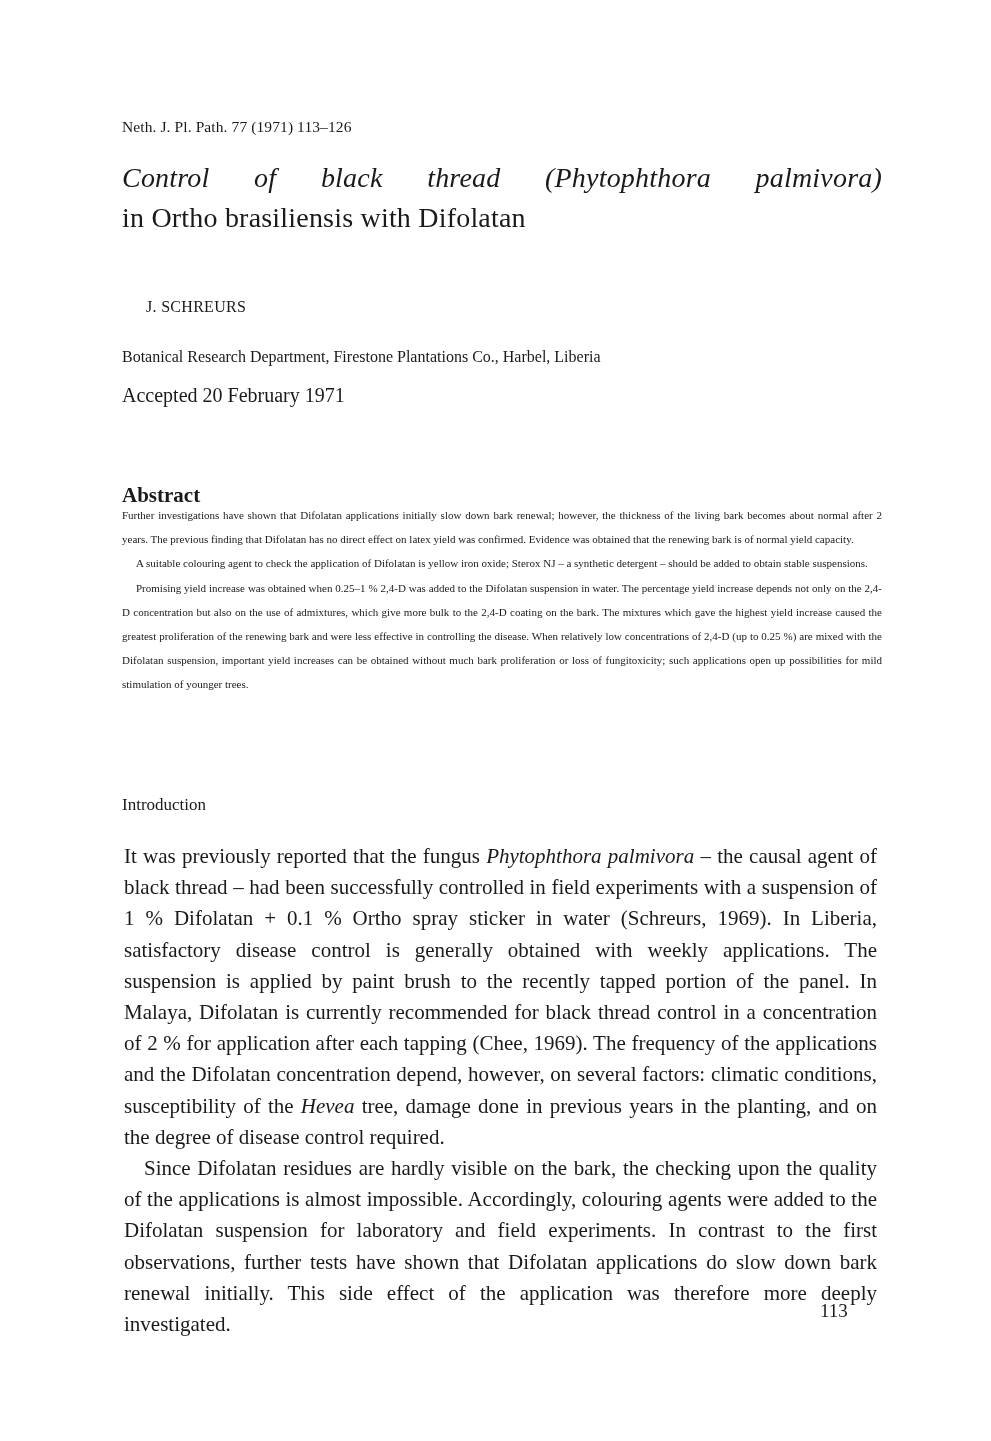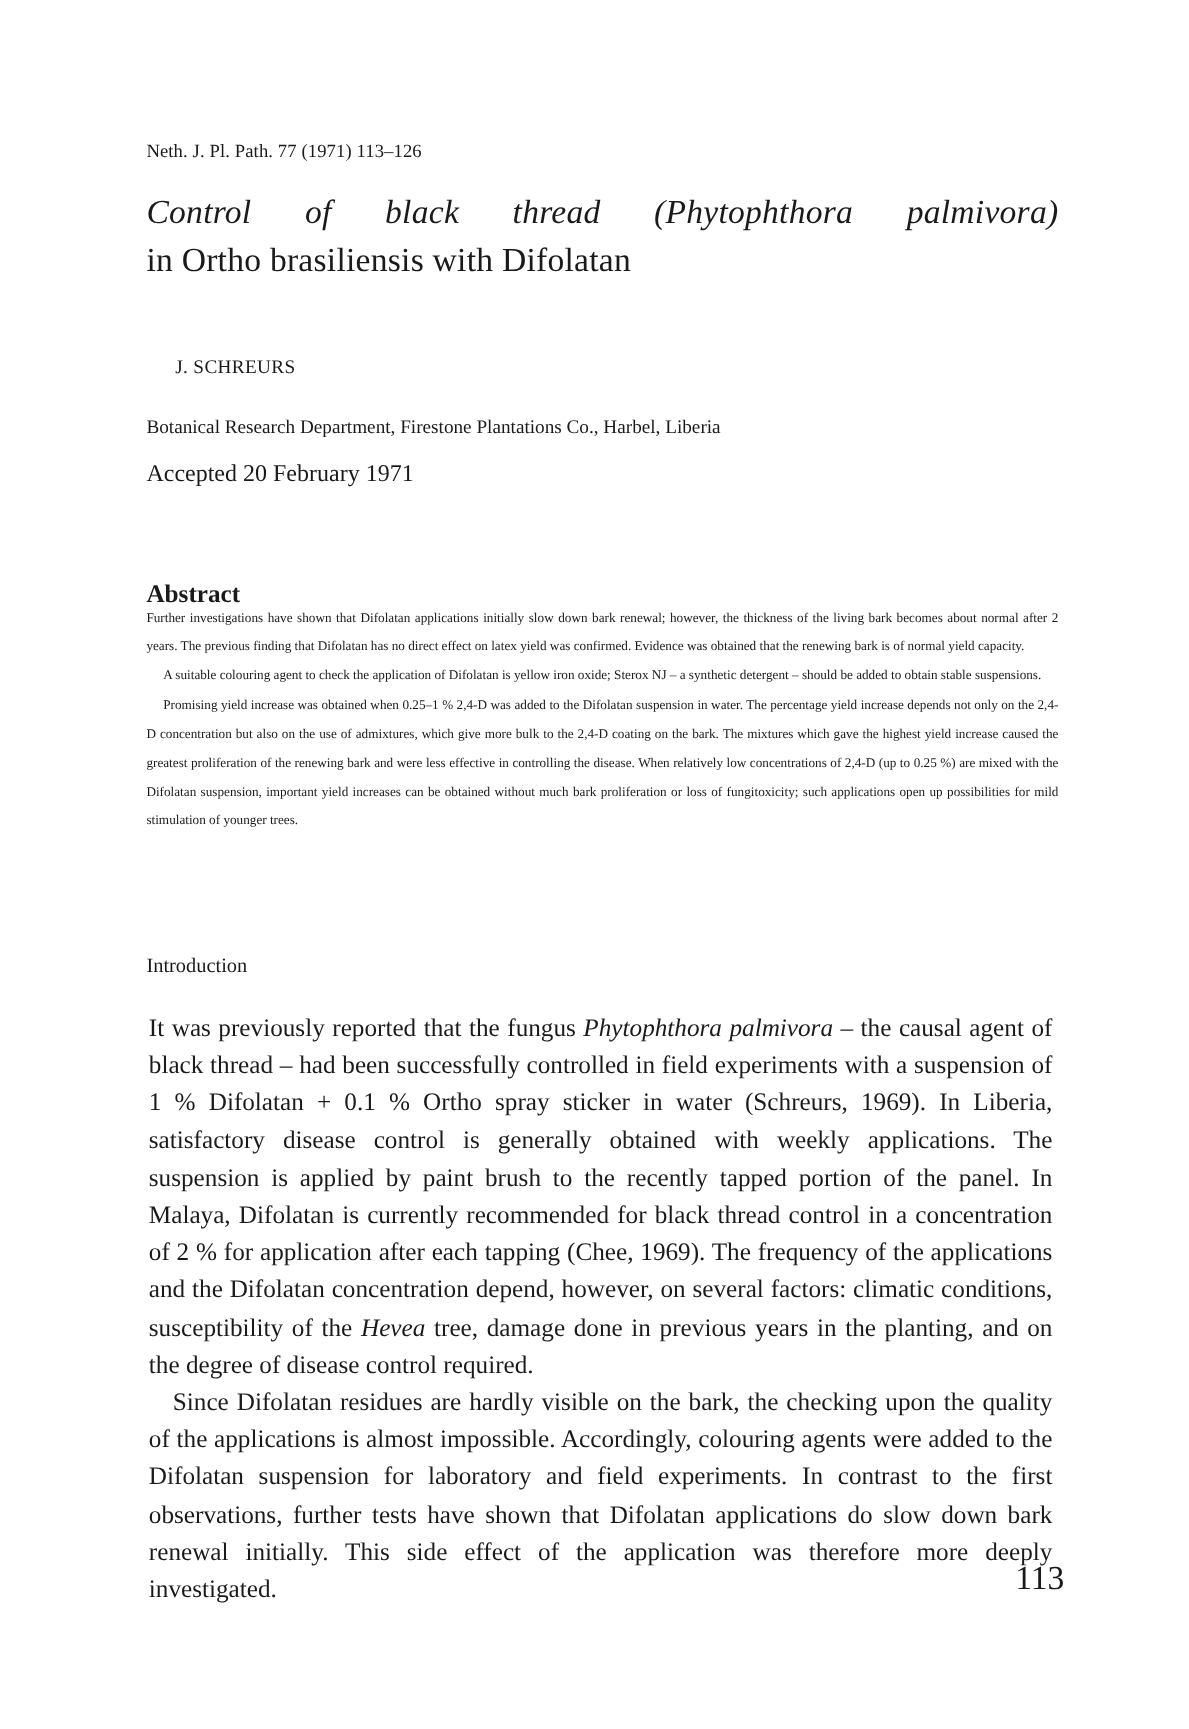--- a/index.html
+++ b/index.html
@@ -129,22 +129,21 @@
     text-indent: 20px;
   }
 
   em { font-style: italic; }
 
   
   .page-number {
     position: absolute;
     left: 816px;
     top: 1300px;
-    font-size: 28px;
-    margin-left: 26px;
+    font-size: 19px;
   }
 </style>
 </head>
 <body>
 
 <div class="page">
 
   <div class="running-head">Neth. J. Pl. Path. 77 (1971) 113–126</div>
 
   <div class="title-block">

